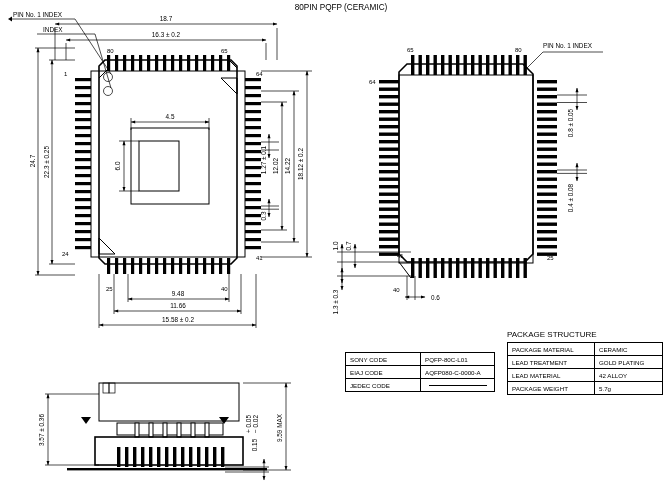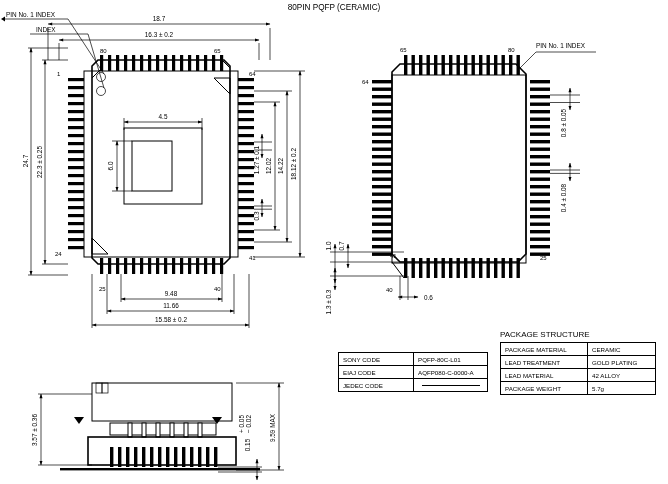--- a/index.html
+++ b/index.html
@@ -1,19 +1,19 @@
 <!DOCTYPE html>
 <html><head>
 <meta charset="utf-8">
 <title>80PIN PQFP (CERAMIC)</title>
 <style>
   html,body{margin:0;padding:0;background:#fff;}
   body{width:668px;height:484px;position:relative;overflow:hidden;
        font-family:"Liberation Sans","DejaVu Sans",sans-serif;color:#000;}
-  #stage{position:absolute;left:0;top:0;width:536px;height:484px;}
+  #stage{position:absolute;left:7px;top:0;width:536px;height:484px;}
   svg{position:absolute;left:0;top:0;width:668px;height:484px;}
   .t{font-family:"Liberation Sans","DejaVu Sans",sans-serif;fill:#000;}
   .dim{font-size:6.4px;}
   .pin{font-size:6px;}
   .lbl{font-size:6.4px;}
   .title{font-size:8.2px;}
   .sect{font-size:8px;}
   line,path,rect,polyline,polygon,circle{shape-rendering:geometricPrecision;}
   .ln{stroke:#000;fill:none;}
   .thin{stroke-width:.7;}

